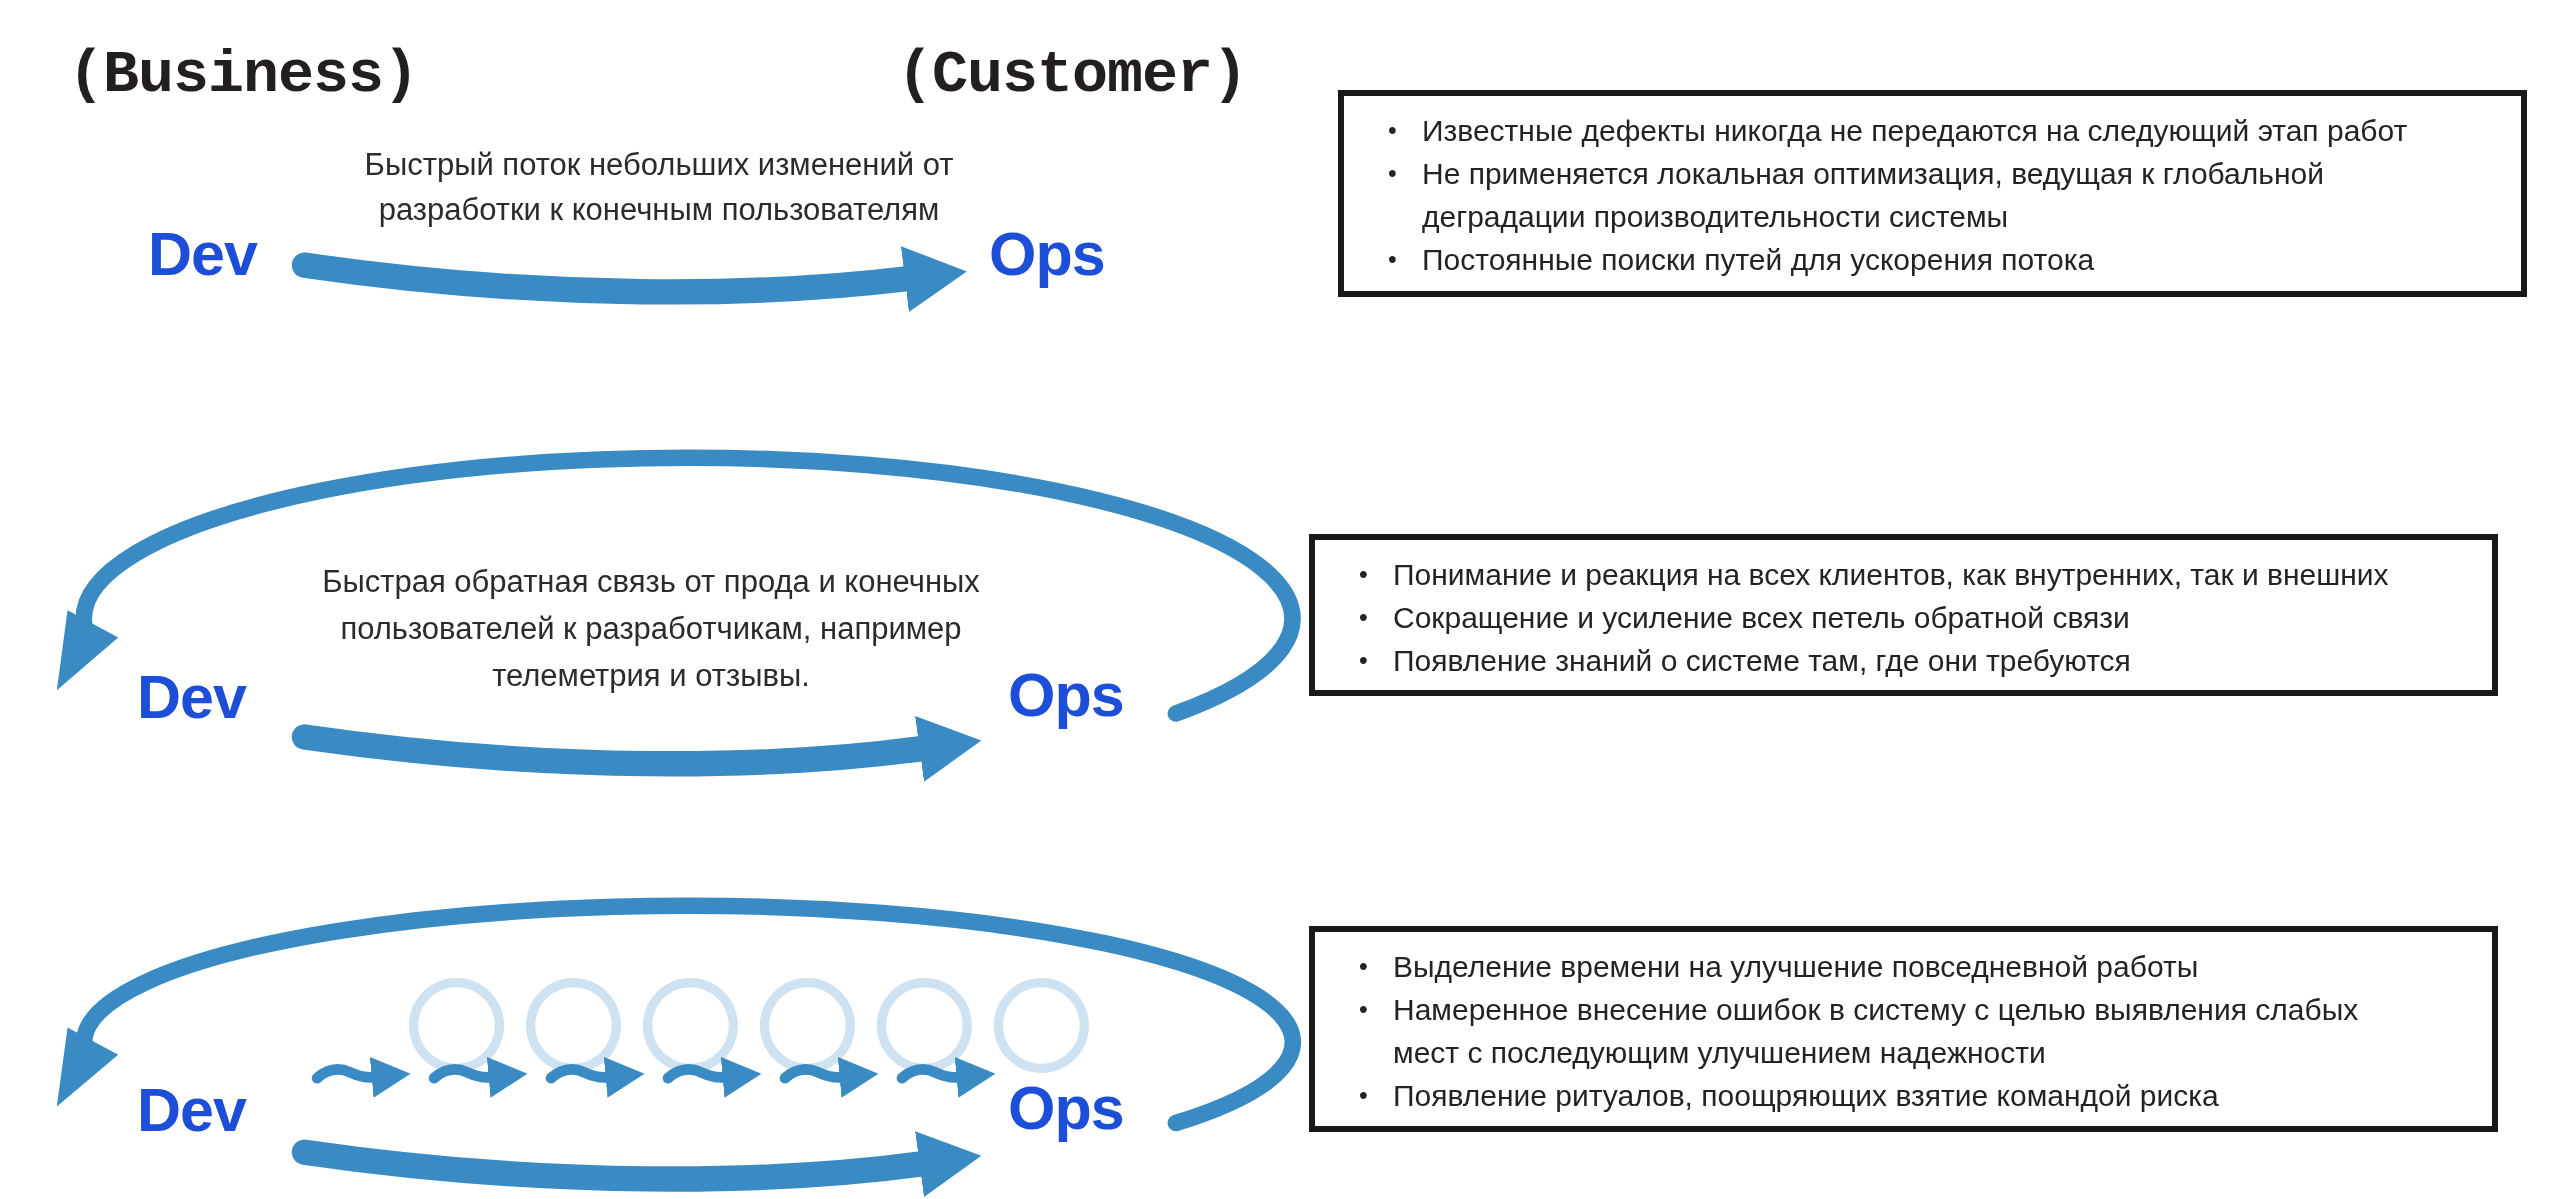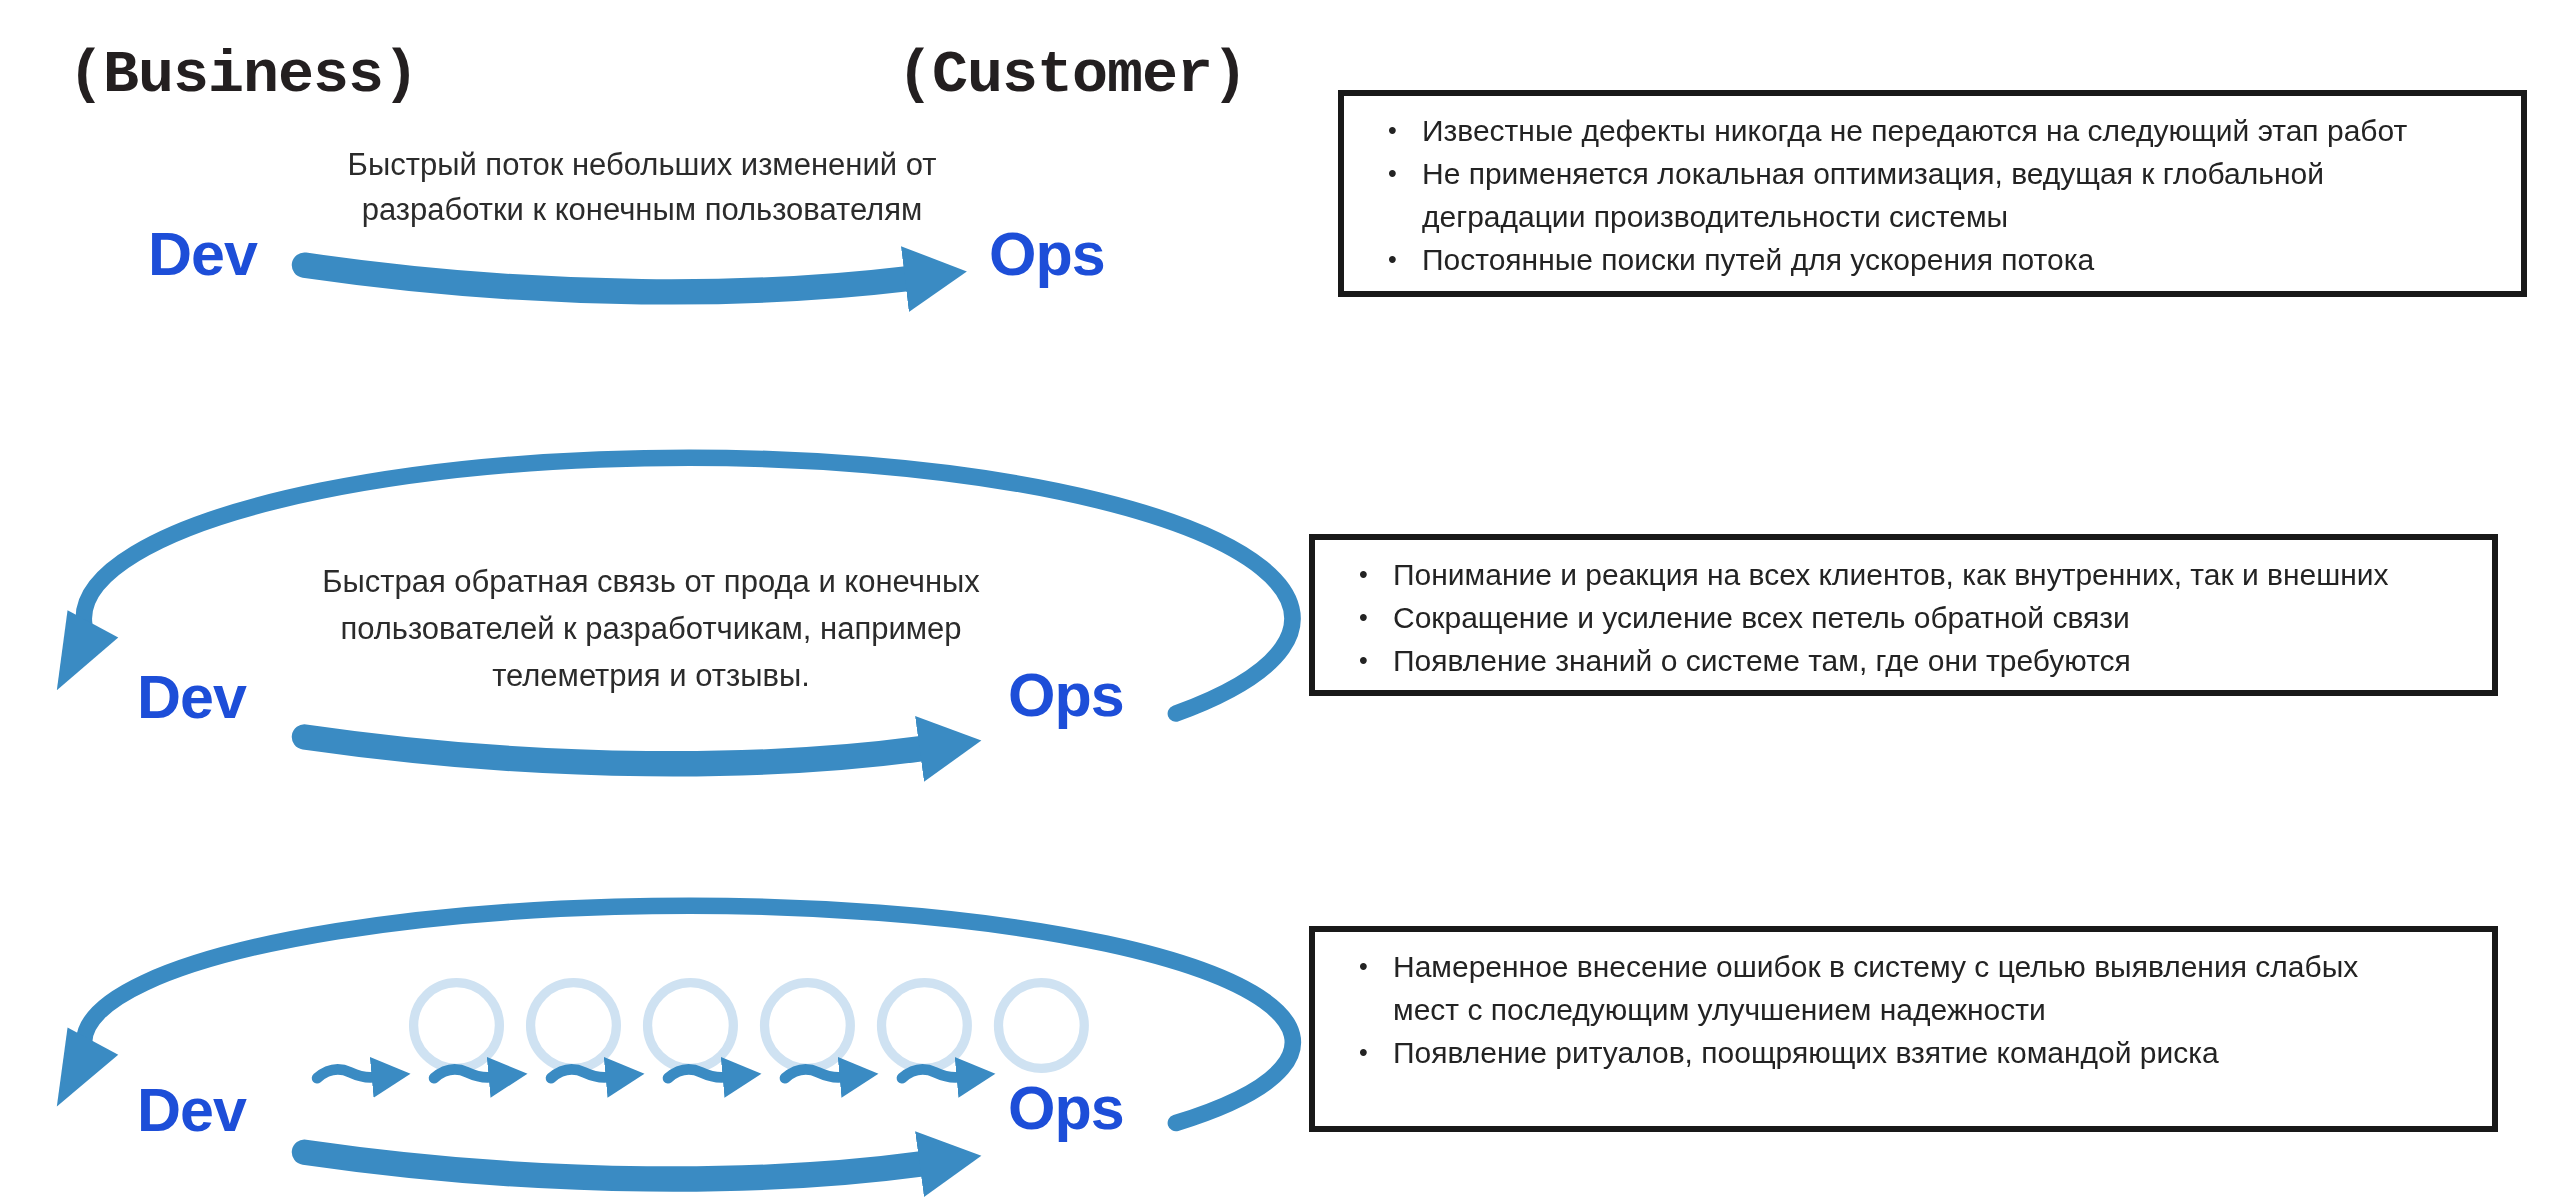--- a/index.html
+++ b/index.html
@@ -32,21 +32,21 @@
     white-space: nowrap;
     font-family: Liberation Mono, monospace;
   }
   .caption {
     position: absolute;
     color: #2b2b2b;
     font-size: 31px;
     text-align: center;
   }
   .caption .cap-line { display: block; }
-  .cap1 { left: 252px; top: 142px; width: 780px; line-height: 45px; }
+  .cap1 { left: 269px; top: 142px; width: 780px; line-height: 45px; }
   .cap2 { left: 261px; top: 558px; width: 780px; line-height: 47px; }
   .cap3 { left: 224px; top: 983px; width: 839px; line-height: 45px; }
 
   .rule-box {
     position: absolute;
     left: 1309px;
     width: 1189px;
     border: 6.8px solid #191919;
     background: #ffffff;
     box-sizing: border-box;
@@ -171,20 +171,23 @@
       </li>
       <li>
         <span class="item-line">Появление знаний о системе там, где они требуются</span>
       </li>
     </ul>
   </div>
 
   <div class="rule-box box3">
     <ul class="rule-list">
       <li>
+        <span class="item-line">Выделение времени на улучшение повседневной работы</span>
+      </li>
+      <li>
         <span class="item-line">Намеренное внесение ошибок в систему с целью выявления слабых</span>
         <span class="item-line">мест с последующим улучшением надежности</span>
       </li>
       <li>
         <span class="item-line">Появление ритуалов, поощряющих взятие командой риска</span>
       </li>
     </ul>
   </div>
 
 </div>

